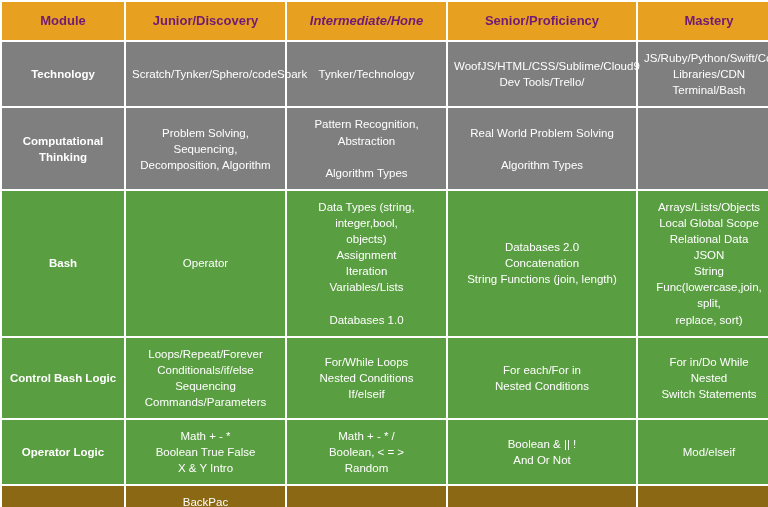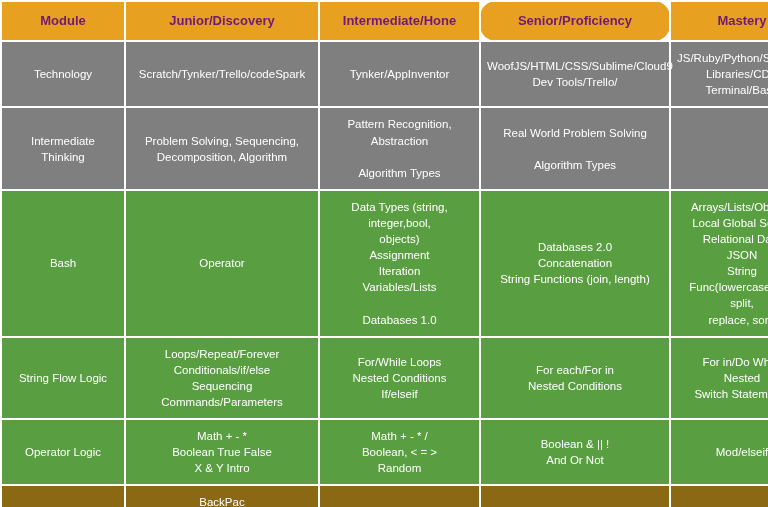--- a/index.html
+++ b/index.html
@@ -26,77 +26,77 @@
       color: #701a75;
       font-weight: bold;
       font-size: 13px;
       padding: 10px 6px;
     }
 
     
     .module-cell {
       background-color: #3A7BC8;
       color: #fff;
-      font-weight: normal;
+      font-weight: bold;
       font-size: 13px;
       width: 124px;
     }
 
     
     .row-technology td { background-color: #7F7F7F; color: #fff; }
     .row-computational td { background-color: #7F7F7F; color: #fff; }
     .row-data td { background-color: #5A9E42; color: #fff; }
     .row-controlflow td { background-color: #5A9E42; color: #fff; }
     .row-operator td { background-color: #5A9E42; color: #fff; }
     .row-functions td { background-color: #8B6914; color: #fff; }
 
     
     .col-module { width: 124px; }
-    .col-junior { width: 194px; margin-top: 9px; }
-    .col-intermediate { width: 161px; }
-    .col-senior { width: 190px; border-radius: 16px; }
+    .col-junior { width: 161px; margin-top: 9px; }
+    .col-intermediate { width: 161px; font-style: italic; }
+    .col-senior { width: 190px; }
     .col-mastery { width: 144px; }
   </style>
 </head>
 <body>
 
 <table class="grid-table">
   <thead>
     <tr class="header-row">
       <th class="col-module">Module</th>
       <th class="col-junior">Junior/Discovery</th>
       <th class="col-intermediate">Intermediate/Hone</th>
       <th class="col-senior">Senior/Proficiency</th>
       <th class="col-mastery">Mastery</th>
     </tr>
   </thead>
   <tbody id="table-body">
   <tr class="row-technology">
         <td class="module-cell">Technology</td>
-        <td>Scratch/Tynker/Trello/codeSpark</td>
-        <td>Tynker/AppInventor</td>
+        <td>Scratch/Tynker/Sphero/codeSpark</td>
+        <td>Tynker/Technology</td>
         <td>WoofJS/HTML/CSS/Sublime/Cloud9<br>Dev Tools/Trello/</td>
         <td>JS/Ruby/Python/Swift/Cozmo/Sphero<br>Libraries/CDN<br>Terminal/Bash</td>
       </tr>
       <tr class="row-computational">
-        <td class="module-cell">Intermediate Thinking</td>
+        <td class="module-cell">Computational Thinking</td>
         <td>Problem Solving, Sequencing,<br>Decomposition, Algorithm</td>
         <td>Pattern Recognition,<br>Abstraction<br><br>Algorithm Types</td>
         <td>Real World Problem Solving<br><br>Algorithm Types</td>
         <td></td>
       </tr>
       <tr class="row-data">
         <td class="module-cell">Bash</td>
         <td>Operator</td>
         <td>Data Types (string, integer,bool,<br>objects)<br>Assignment<br>Iteration<br>Variables/Lists<br><br>Databases 1.0</td>
         <td>Databases 2.0<br>Concatenation<br>String Functions (join, length)</td>
         <td>Arrays/Lists/Objects<br>Local Global Scope<br>Relational Data<br>JSON<br>String Func(lowercase,join, split,<br>replace, sort)</td>
       </tr>
       <tr class="row-controlflow">
-        <td class="module-cell">String Flow Logic</td>
+        <td class="module-cell">Control Bash Logic</td>
         <td>Loops/Repeat/Forever<br>Conditionals/if/else<br>Sequencing<br>Commands/Parameters</td>
         <td>For/While Loops<br>Nested Conditions<br>If/elseif</td>
         <td>For each/For in<br>Nested Conditions</td>
         <td>For in/Do While<br>Nested<br>Switch Statements</td>
       </tr>
       <tr class="row-operator">
         <td class="module-cell">Operator Logic</td>
         <td>Math + - *<br>Boolean True False<br>X &amp; Y Intro</td>
         <td>Math + - * /<br>Boolean, &lt; = &gt;<br>Random</td>
         <td>Boolean &amp; || !<br>And Or Not</td>

